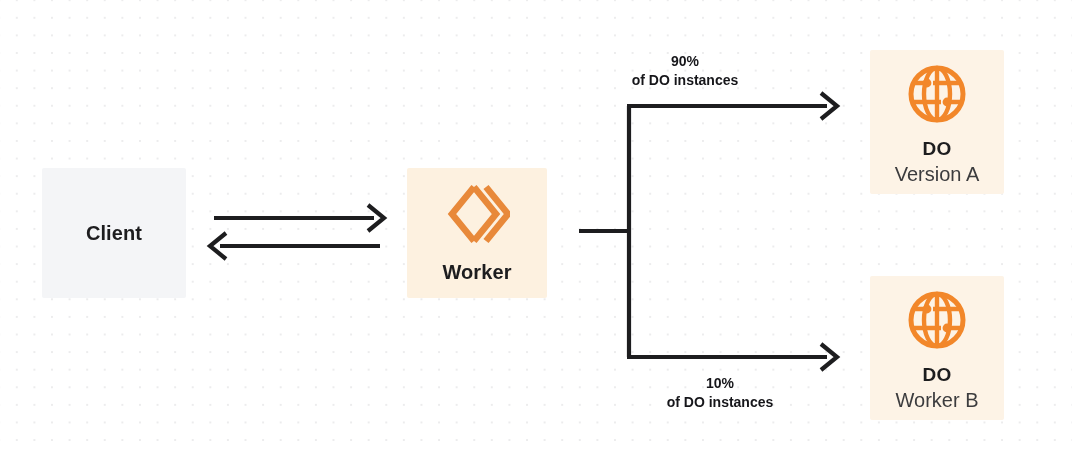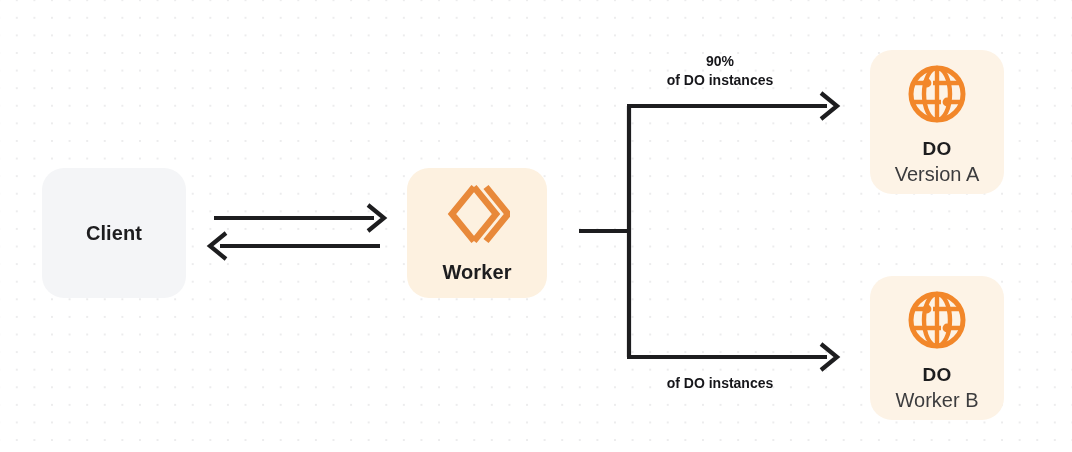--- a/index.html
+++ b/index.html
@@ -15,21 +15,21 @@
     background-image: radial-gradient(#ececed 1.15px, transparent 1.2px);
     background-size: 17.6px 17.6px;
     background-position: 8px 9px;
     font-family: "Liberation Sans", sans-serif;
     overflow: hidden;
   }
 
   
   .node {
     position: absolute;
-    border-radius: 22px;
+    border-radius: 2px;
     display: flex;
     flex-direction: column;
     align-items: center;
     justify-content: center;
     box-sizing: border-box;
   }
 
   .node-client {
     left: 42px;
     top: 168px;
@@ -87,21 +87,21 @@
   
   .edge-label {
     position: absolute;
     text-align: center;
     font-size: 14px;
     font-weight: 700;
     color: #16161a;
     line-height: 1.38;
     white-space: nowrap;
   }
-  .edge-label-top  { left: 595px; top: 52px;  width: 250px; }
+  .edge-label-top  { left: 560px; top: 52px;  width: 250px; }
   .edge-label-bot  { left: 595px; top: 374px; width: 250px; }
 
   
   .wires {
     position: absolute;
     left: 0; top: 0;
     width: 1072px;
     height: 452px;
     pointer-events: none;
   }
@@ -138,20 +138,21 @@
       <polyline points="821,344 837,357 821,370" fill="none" stroke="#1d1d1f" stroke-width="4.2" stroke-linejoin="miter" stroke-linecap="butt"></polyline>
     </g>
   </svg>
 
   <div class="edge-label edge-label-top">
     <div>90%</div>
     <div>of DO instances</div>
   </div>
 
   <div class="edge-label edge-label-bot">
+    <div>10%</div>
     <div>of DO instances</div>
   </div>
 
   <div class="node node-client">
     <div class="node-title">Client</div>
   </div>
 
   <div class="node node-worker">
     <div class="icon-wrap">
       <svg width="66" height="62" viewBox="0 0 66 62" fill="none">

